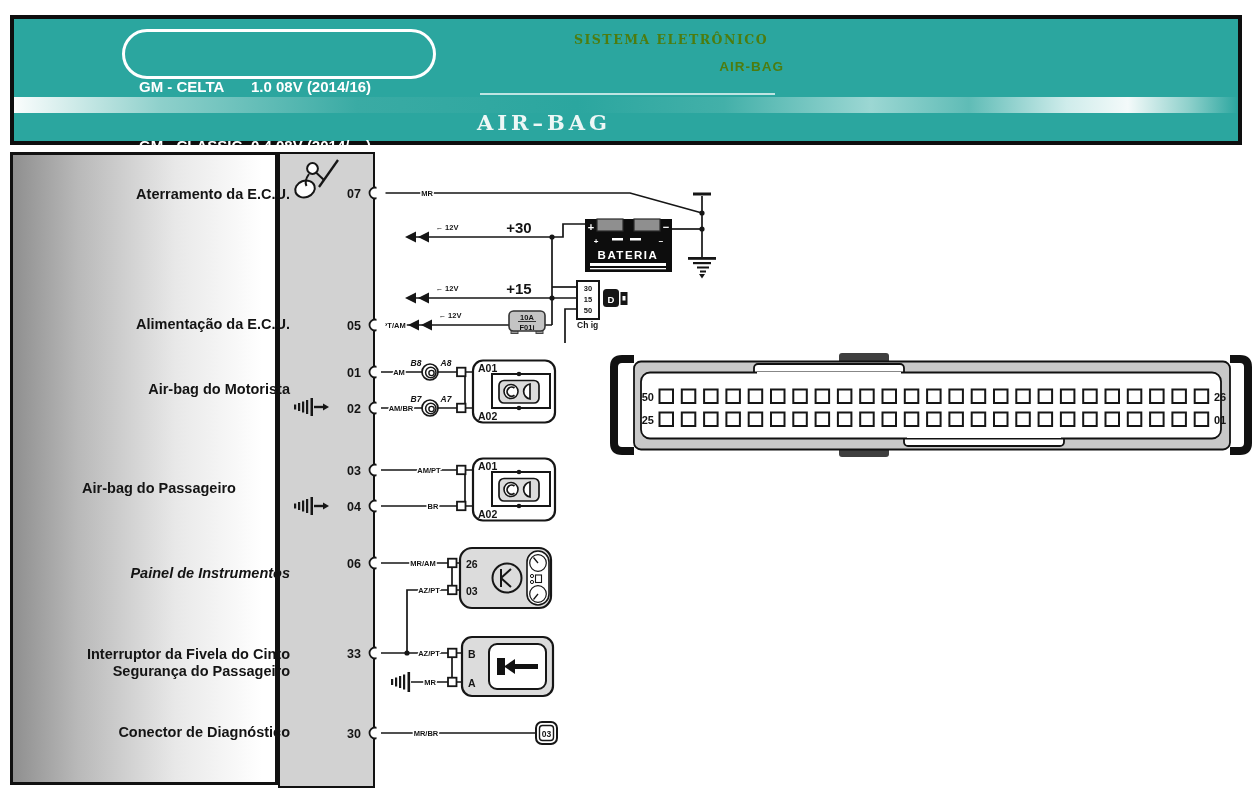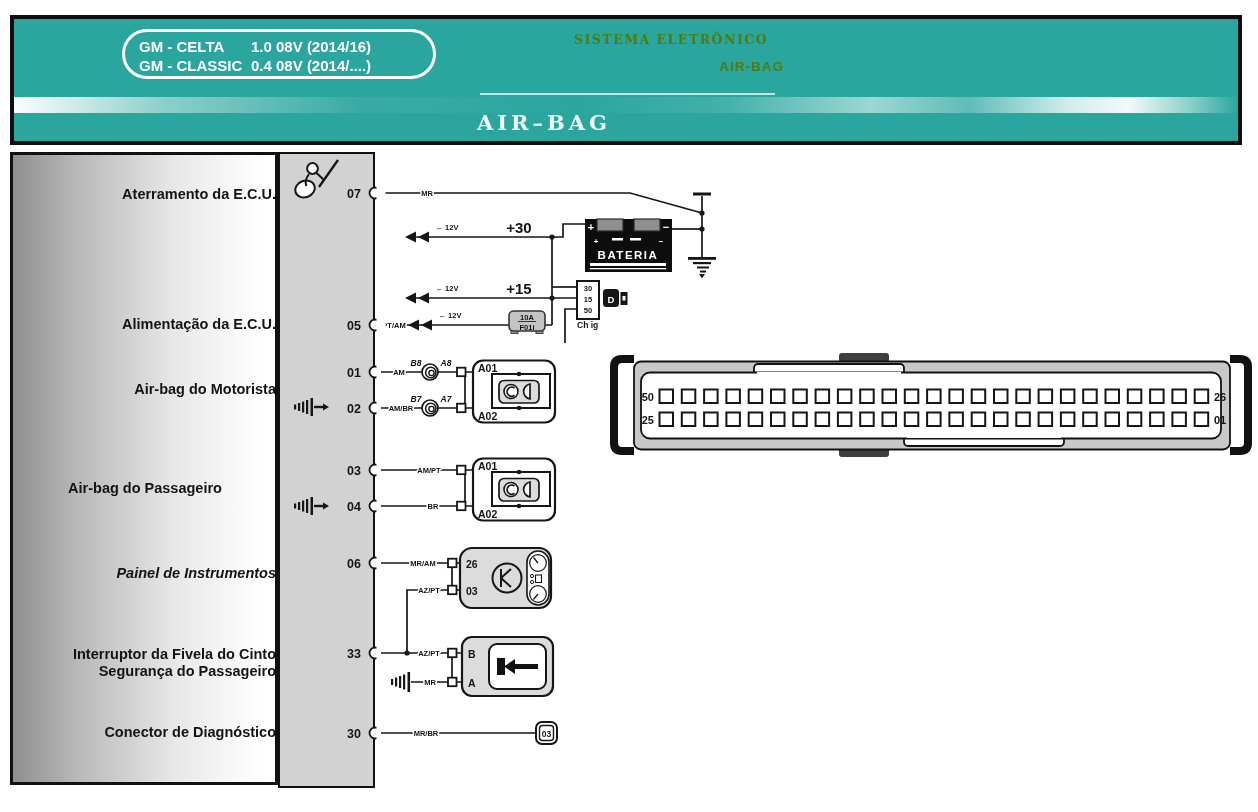--- a/index.html
+++ b/index.html
@@ -4,37 +4,37 @@
 <style>
   html,body{margin:0;padding:0;background:#fff;}
   .page{position:relative;width:1258px;height:812px;background:#fff;overflow:hidden;
         font-family:"Liberation Sans",sans-serif;}
   .abs{position:absolute;box-sizing:border-box;}
 
   
   .header-bg{left:10px;top:15px;width:1232px;height:130px;background:#2BA69F;border:4px solid #0e0e0e;}
   .badge{left:122px;top:29px;width:314px;height:50px;border:3px solid #fff;border-radius:26px;
          padding:5px 14px;color:#fff;font-weight:bold;font-size:15px;line-height:19px;}
-  .badge-row{display:flex;white-space:nowrap;}
+  .badge-row{display:flex;white-space:nowrap;margin-top:40px;}
   .badge-name{width:112px;}
   .sys{left:558px;top:32px;width:226px;text-align:center;color:#4d7c0f;}
   .sys-label{font-family:"DejaVu Serif",serif;font-weight:bold;font-size:12.5px;letter-spacing:1.5px;}
   .sys-name{margin-top:12px;font-weight:bold;font-size:13.5px;letter-spacing:1px;text-align:right;}
   .hline{left:480px;top:93px;width:295px;height:1.5px;background:rgba(255,255,255,.7);}
   .stripe{left:14px;top:97px;width:1224px;height:16px;
      background:linear-gradient(90deg,#fbfdfd 0%,#8ed0cb 12%,#3aaba4 28%,#2BA69F 46%,#43b0a9 58%,
                 #9cd7d3 70%,#5fbcb6 78%,#cfeceb 86%,#f4fafa 91%,#8ed0cb 96%,#2BA69F 100%);}
   .big-title{left:14px;top:110px;width:1060px;text-align:center;color:#edf7f6;
      font-family:"DejaVu Serif",serif;font-weight:bold;font-size:21px;letter-spacing:4px;}
 
   
   .left-panel{left:10px;top:152px;width:268px;height:633px;border:3px solid #111;
      background:linear-gradient(90deg,#8f8f8f 0%,#b9b9b9 25%,#e8e8e8 62%,#ffffff 95%);}
   .ecu-col{left:278px;top:152px;width:97px;height:636px;background:#d2d2d2;border:2.5px solid #111;}
-  .lbl{position:absolute;left:14px;width:262px;text-align:right;font-weight:bold;font-size:14.5px;
+  .lbl{position:absolute;left:28px;width:262px;text-align:right;font-weight:bold;font-size:14.5px;
        color:#141414;line-height:17px;}
 
   
   svg.overlay{position:absolute;left:0;top:0;}
   .ln{stroke:#161616;stroke-width:1.7;fill:none;}
   .sq{fill:#fff;stroke:#161616;stroke-width:1.8;}
   .dot{fill:#161616;}
   text{font-family:"Liberation Sans",sans-serif;}
   .wl{font-weight:bold;font-size:7.5px;fill:#141414;text-anchor:middle;
       stroke:#fff;stroke-width:3px;paint-order:stroke;stroke-linejoin:round;}

